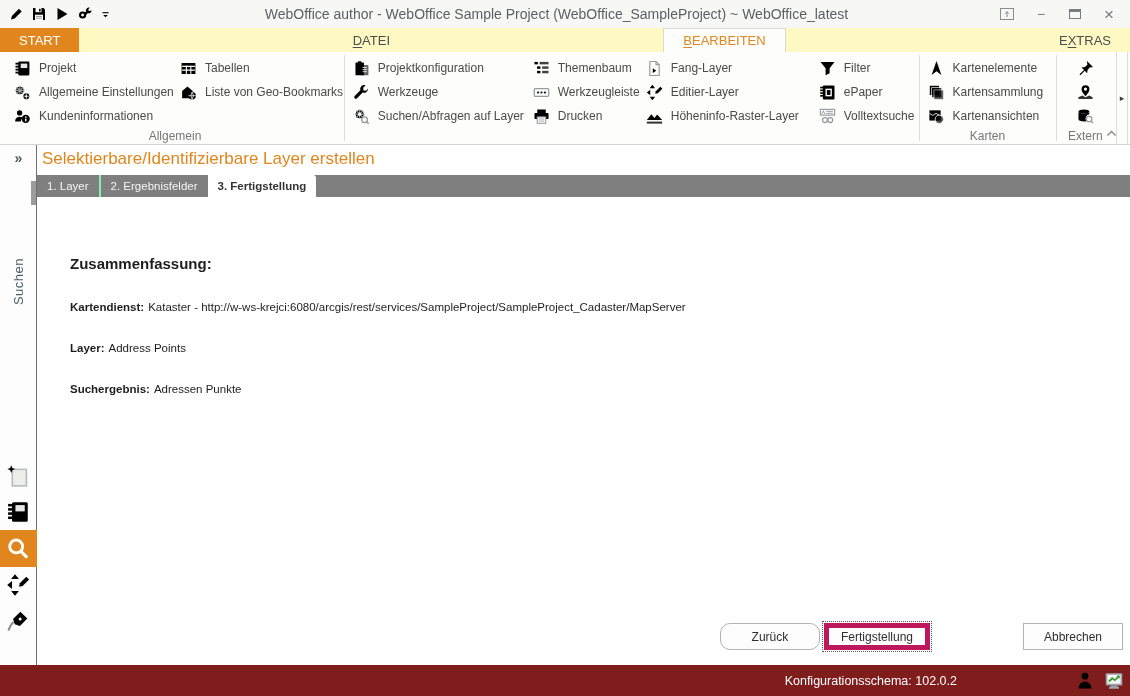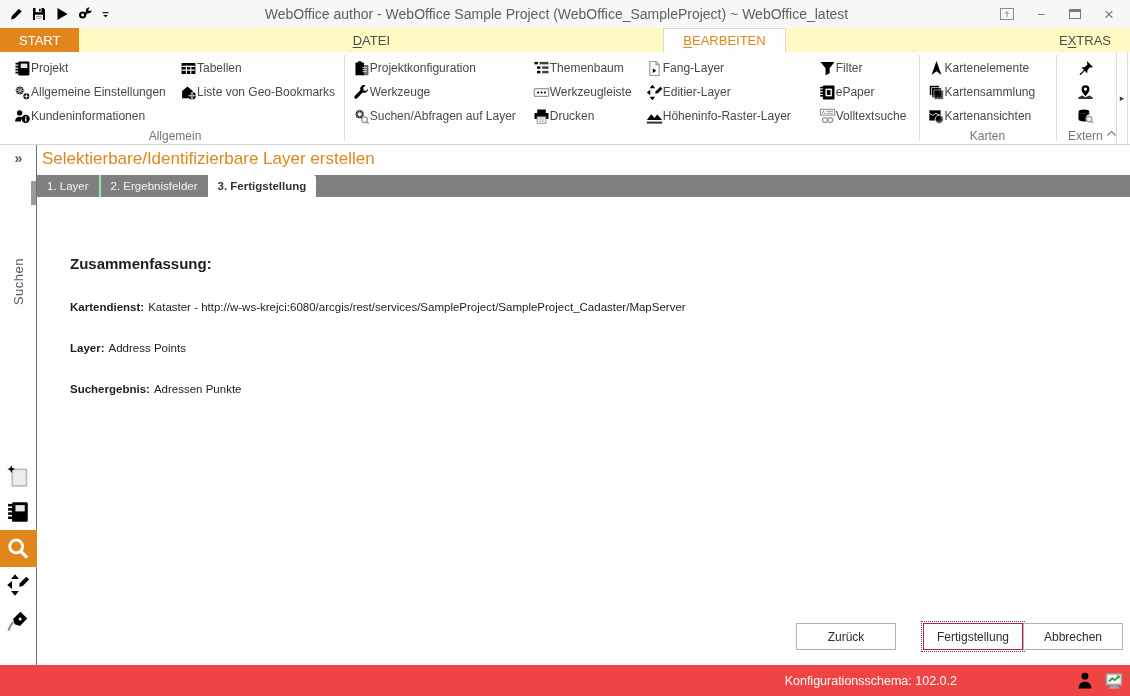--- a/index.html
+++ b/index.html
@@ -25,21 +25,21 @@
   .rtab { padding: 0 19px; display: flex; align-items: center; font-size: 13px; color: #4a4d50; cursor: default; }
   .rtab u { text-decoration: underline; text-underline-offset: 2px; }
   .rtab.start { background: #e0861c; color: #fff; }
   .rtab.selected { background: #fdfdfc; border: 1px solid #d8d8d8; border-bottom: none; color: #e0861c; }
 
   
   .ribbon { height: 93px; background: #fdfdfc; border-bottom: 1px solid #d4d4d4; display: flex; position: relative; flex: 0 0 auto; }
   .rib-group { display: flex; flex-direction: column; padding-top: 4px; }
   .rib-cols { display: flex; flex: 1; }
   .rib-col { display: flex; flex-direction: column; }
-  .rib-item { display: flex; align-items: center; gap: 0; height: 24px; padding: 0 8px; font-size: 12px; color: #4a4a4a; white-space: nowrap; }
+  .rib-item { display: flex; align-items: center; gap: 8px; height: 24px; padding: 0 8px; font-size: 12px; color: #4a4a4a; white-space: nowrap; }
   .rib-item .ic { width: 17px; height: 17px; color: #989b9e; flex: 0 0 auto; }
   .rib-glabel { text-align: center; font-size: 12px; color: #757779; padding: 1px 0 3px; }
   .rib-sep { width: 1px; background: #dcdcdc; margin: 3px 0 3px; }
   .extern-col { display: flex; flex-direction: column; align-items: center; width: 58px; }
   .extern-col .rib-item { padding: 0; justify-content: center; }
   .rib-expand-strip { width: 15px; border-left: 1px solid #dcdcdc; border-right: 1px solid #dcdcdc; margin: 0 2px; display: flex; align-items: center; justify-content: center; color: #3c3c3c; font-size: 9px; }
   .rib-collapse { position: absolute; right: 9px; bottom: 3px; width: 16px; height: 14px; color: #8a8d90; }
   .rib-collapse .ic { width: 13px; height: 13px; }
 
   
@@ -63,25 +63,25 @@
   .wiz-tab.active { background: #fff; color: #333; border-radius: 0 3px 0 0; font-weight: bold; }
 
   .panel { flex: 1 1 auto; display: flex; flex-direction: column; min-height: 0; }
   .summary { margin: 58px 0 0 33px; color: #1e1e1e; }
   .sum-title { font-size: 15px; font-weight: bold; }
   .sum-field { margin-top: 29px; font-size: 11.5px; }
   .sum-field b { margin-right: 4px; }
 
   .btn-row { margin-top: auto; display: flex; justify-content: flex-end; align-items: center; padding-bottom: 15px; padding-right: 7px; }
   .btn { height: 27px; min-width: 100px; background: #fdfdfd; border: 1px solid #b3b3b3; font-size: 12px; color: #2e2e2e; display: flex; align-items: center; justify-content: center; font-family: inherit; padding: 0 12px; }
-  .btn.back { margin-right: 27px; }
-  .btn.finish { border: 1px solid #be185d; outline: 1px dotted #555; outline-offset: 1px; }
+  .btn.back { margin-right: 4px; border-radius: 10px; }
+  .btn.finish { border: 5px solid #be185d; outline: 1px dotted #555; outline-offset: 1px; margin-right: 93px; }
 
   
-  .statusbar { height: 31px; background: #ef4444; display: flex; align-items: center; color: #fff; font-size: 12.5px; flex: 0 0 auto; padding-right: 6px; }
+  .statusbar { height: 31px; background: #7f1d1d; display: flex; align-items: center; color: #fff; font-size: 12.5px; flex: 0 0 auto; padding-right: 6px; }
   .status-text { margin-left: auto; margin-right: 118px; }
   .status-icons { display: flex; align-items: center; gap: 9px; }
   .status-icons .ic { width: 20px; height: 20px; }
   .ic-person { color: #2f6db8; }
   svg.ic { display: block; }
 </style>
 </head>
 <body>
 
 <svg width="0" height="0" style="position:absolute">

